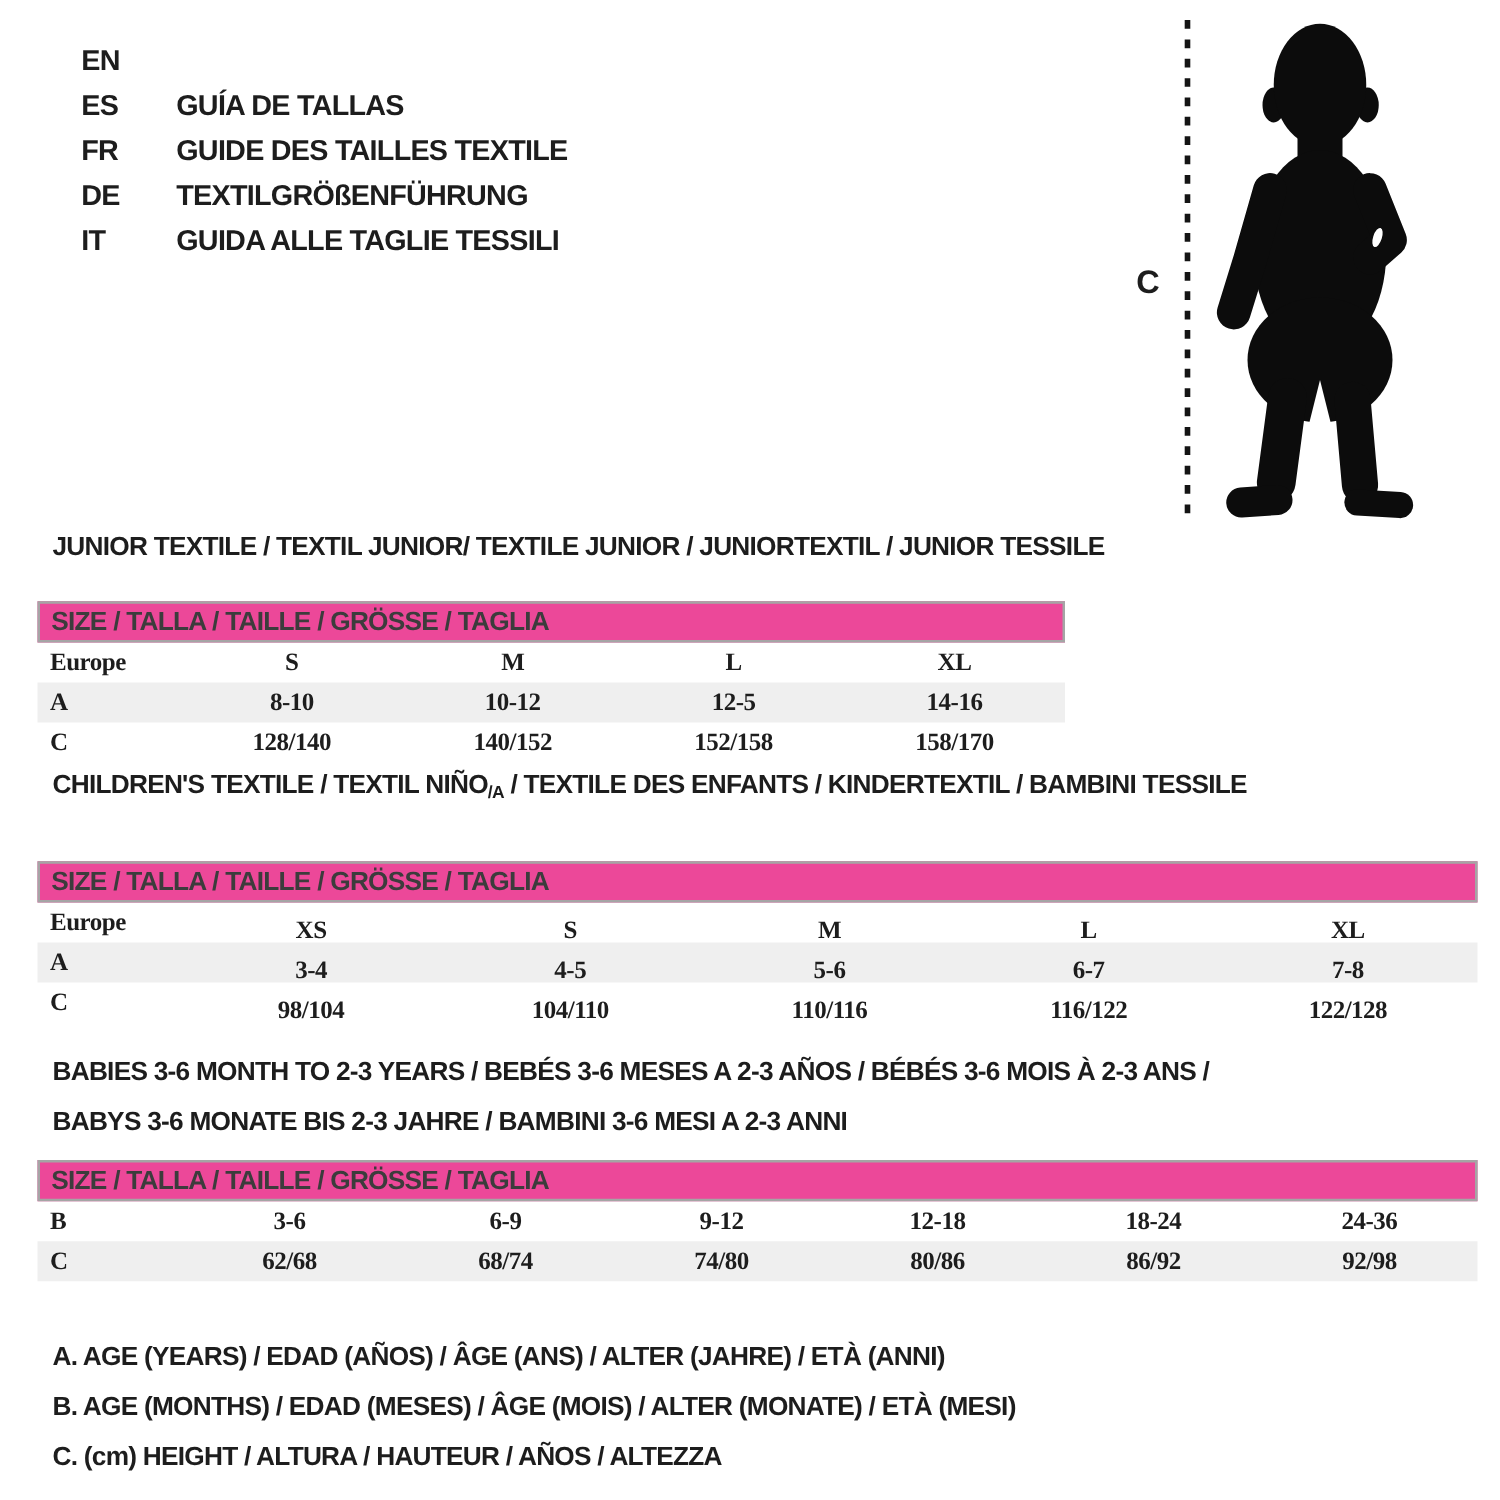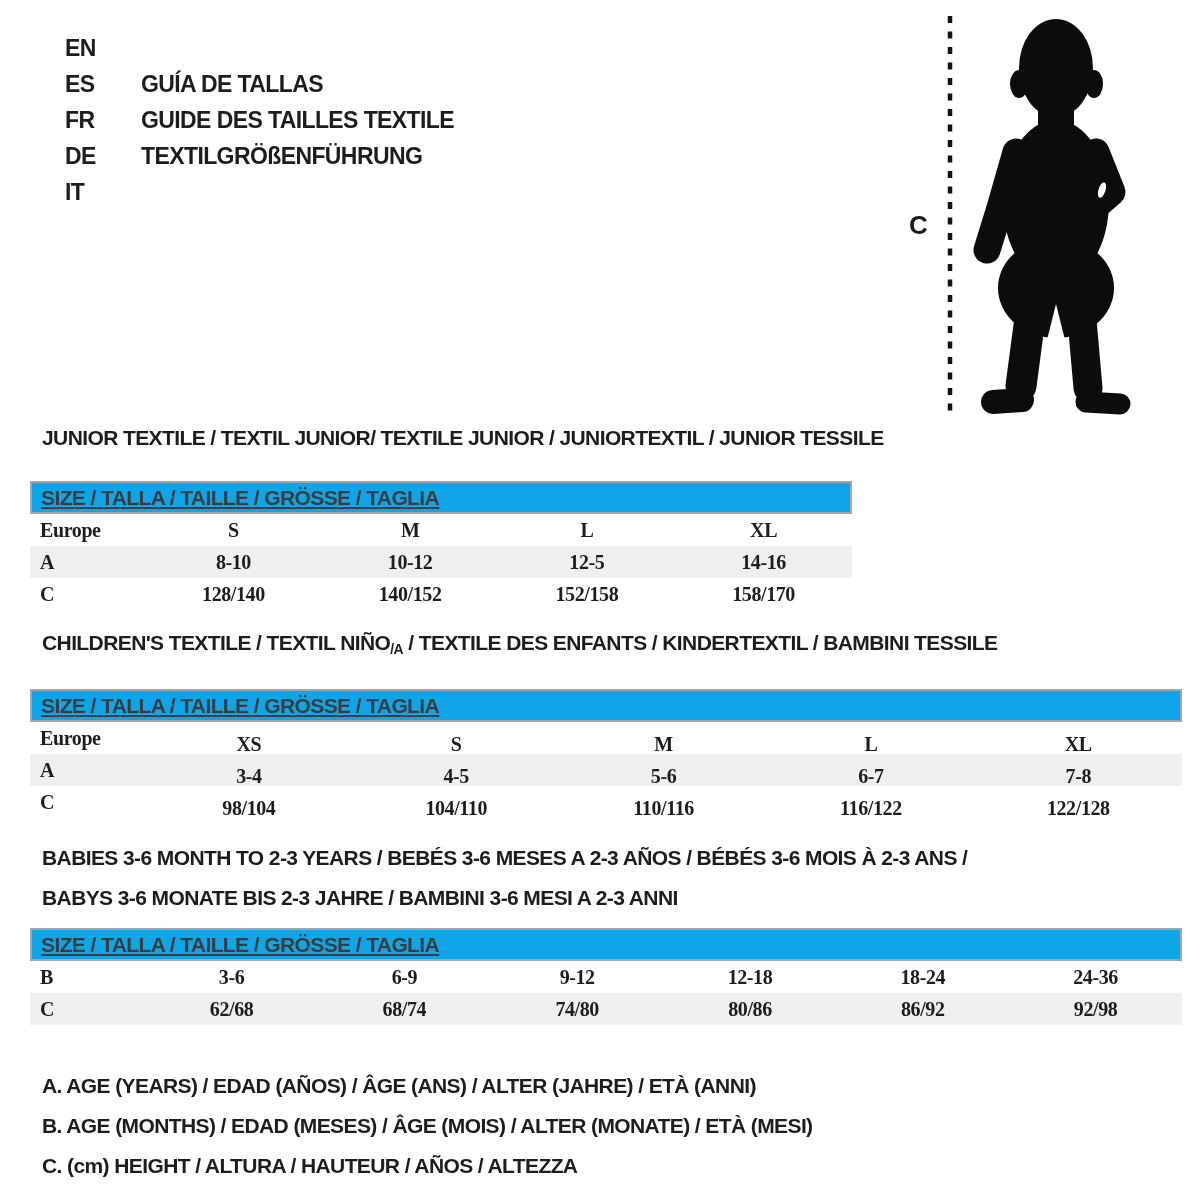--- a/index.html
+++ b/index.html
@@ -26,44 +26,44 @@
   .section-title{
     position:absolute;left:42px;font-size:21px;font-weight:700;
     letter-spacing:-0.6px;white-space:nowrap;
   }
   .section-title sub{font-size:14px;vertical-align:-4px;}
   .babies-title{line-height:40px;}
 
   
   .size-table{position:absolute;left:30px;}
   .size-bar{
-    box-sizing:border-box;height:33px;background:#0ea5e9;
+    box-sizing:border-box;height:33px;background:#ec4899;
     border:2px solid #a5a5a5;
     font-size:21px;font-weight:700;color:#3c3c3c;letter-spacing:-0.6px;
-    padding-left:9px;line-height:29px;text-decoration:underline;
+    padding-left:9px;line-height:29px;
   }
   .t-row{display:flex;height:32px;align-items:center;
     font-size:20px;font-weight:700;letter-spacing:-0.4px;font-family:Liberation Serif, serif;}
   .t-row.alt{background:#efefef;}
   .t-label{padding-left:10px;box-sizing:border-box;text-align:left;}
   .t-cell{text-align:center;}
   .jt .t-label{width:14%;}
   .jt .t-cell{width:21.5%;}
   .ct .t-label{width:10%;}
   .ct .t-cell{width:18%;margin-top:12px;}
   .bt .t-label{width:10%;}
   .bt .t-cell{width:15%;}
 
   
   .legend{position:absolute;left:42px;top:1066px;}
   .legend-row{height:40px;line-height:40px;font-size:21px;font-weight:700;letter-spacing:-0.6px;}
 
   .pos-junior-title{top:426px;}
   .pos-junior-table{top:481px;width:822px;}
-  .pos-children-title{top:631px;}
+  .pos-children-title{top:616px;}
   .pos-children-table{top:689px;width:1152px;}
   .pos-babies-title{top:838px;}
   .pos-babies-table{top:928px;width:1152px;}
 </style>
 </head>
 <body>
 
 <div class="page">
 
   <div class="lang-header">
@@ -77,20 +77,21 @@
     <div class="lang-row">
       <span class="lang-code">FR</span>
       <span class="lang-title">GUIDE DES TAILLES TEXTILE</span>
     </div>
     <div class="lang-row">
       <span class="lang-code">DE</span>
       <span class="lang-title">TEXTILGRÖßENFÜHRUNG</span>
     </div>
     <div class="lang-row">
       <span class="lang-code">IT</span>
+      <span class="lang-title">GUIDA ALLE TAGLIE TESSILI</span>
     </div>
   </div>
 
   <div class="figure">
     <svg class="dash-line" width="8" height="400" viewBox="0 0 8 400">
       <line x1="4" y1="0" x2="4" y2="400" stroke="#141414" stroke-width="4.5" stroke-dasharray="7 8.5"></line>
     </svg>
     <span class="c-label">C</span>
     <svg class="silhouette" width="200" height="412" viewBox="0 0 200 412">
       <g fill="#0c0c0c" stroke="none">

